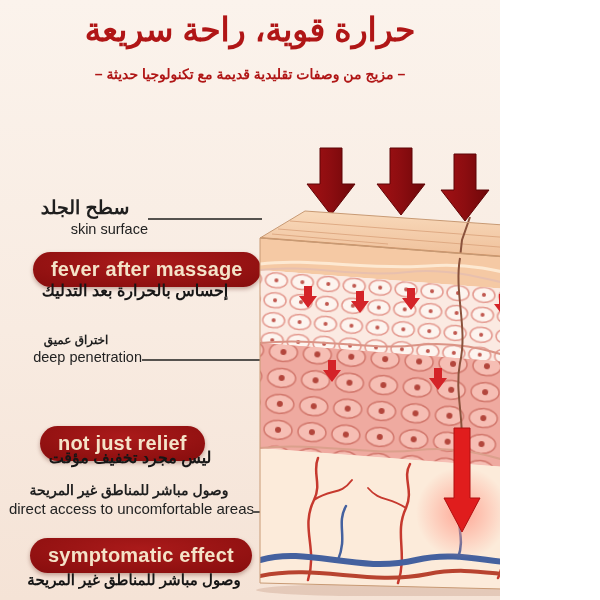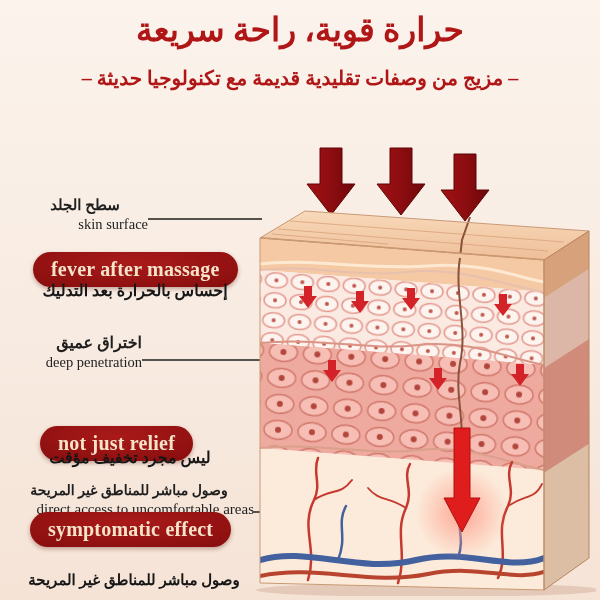--- a/index.html
+++ b/index.html
@@ -1,49 +1,49 @@
 <!DOCTYPE html>
 <html><head>
 <meta charset="utf-8">
 <style>
   html,body { margin:0; padding:0; background:#fff; }
   .canvas {
-    position:relative; width:600px; height:600px; overflow:hidden;
+    position:relative; width:500px; height:600px; overflow:hidden;
     background:linear-gradient(180deg,#fbf3ec 0%, #f8ebe1 55%, #f5e3d6 100%);
-    font-family:Liberation Serif, serif;
+    font-family:Liberation Sans, sans-serif;
   }
   .title { position:absolute; top:10px; left:0; width:100%; text-align:center;
            font-size:33px; font-weight:700; color:#b01616; }
   .subtitle { position:absolute; top:66px; left:0; width:100%; text-align:center;
-           font-size:20px; font-weight:700; color:#b01616; }
+           font-size:14px; font-weight:700; color:#b01616; }
 
   .ann { position:absolute; text-align:center; color:#1f1f1f; line-height:1.25; }
-  .ann .ar { font-weight:700; font-size:15px; }
+  .ann .ar { font-weight:700; font-size:19px; }
   .ann .en { font-size:14.5px; color:#222;text-align:right; }
   .ann-skin   { left:22px; top:196px; width:126px; }
   .ann-deep   { left:10px; top:333px; width:132px; }
-  .ann-deep .ar { font-size:16px;text-align:right; }
+  .ann-deep .ar { font-size:12px; }
   .ann-direct { left:4px;  top:482px; width:250px; }
   .ann-direct .ar { font-size:14px; }
   .ann-direct .en { font-size:15px; }
 
   .line { position:absolute; height:2px; background:#55524e; }
   .line-skin   { left:148px; top:218px; width:114px; }
   .line-deep   { left:142px; top:359px; width:120px; }
   .line-direct { left:252px; top:511px; width:12px; }
 
   .badge {
     position:absolute; border-radius:22px; padding:6px 18px;
     font-size:20px; font-weight:600; color:#f4e3c8; text-align:center;
     background:radial-gradient(120% 140% at 50% 30%, #aa1a1a 0%, #8c0f0f 55%, #6f0808 100%);
     box-shadow:0 2px 4px rgba(90,20,10,0.35); letter-spacing:0.2px; white-space:nowrap;
   }
   .badge-fever       { left:33px; top:252px; }
   .badge-relief      { left:40px; top:391px;margin-top:35px; }
-  .badge-symptomatic { left:30px; top:512px; }
+  .badge-symptomatic { left:30px; top:538px; }
 
   .badge-ar { position:absolute; font-weight:700; color:#161616; text-align:center; }
   .badge-ar-fever       { left:15px; top:281px; width:240px; font-size:16px; }
   .badge-ar-relief      { left:25px; top:448px; width:210px; font-size:16px; }
   .badge-ar-symptomatic { left:8px;  top:571px; width:252px; font-size:15px; }
 
   .diagram { position:absolute; left:248px; top:128px; }
 </style>
 </head>
 <body>

